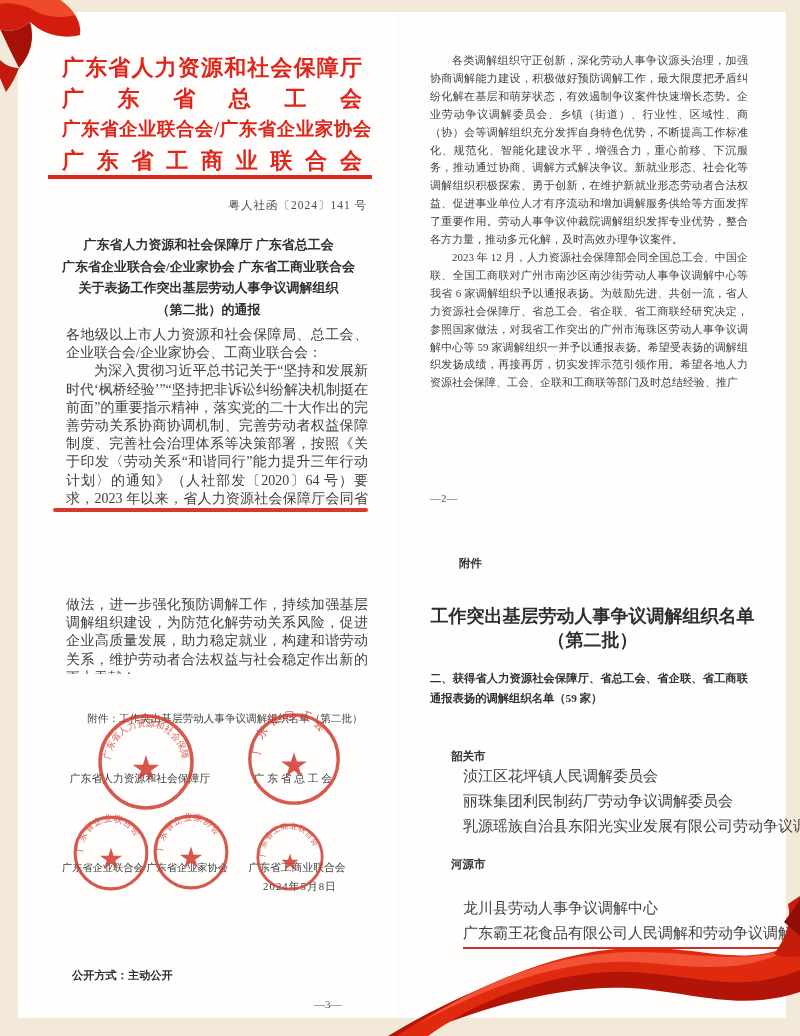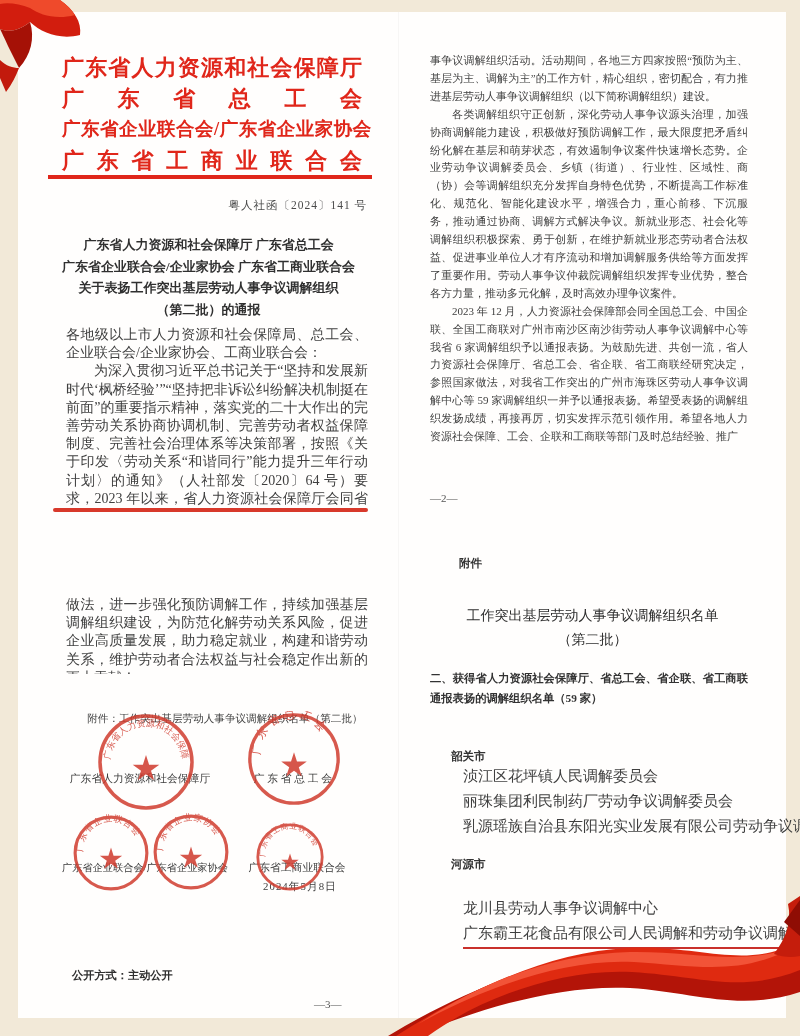--- a/index.html
+++ b/index.html
@@ -35,22 +35,22 @@
   
   .signer{color:#3c3c3c;font-size:10.8px;text-align:center;z-index:1;white-space:nowrap;}
   .stamp{position:absolute;z-index:2;opacity:0.84;}
   .publish-line{left:54px;top:956px;font-size:11.2px;font-weight:600;color:#2f2f2f;}
   .pagenum{font-size:11px;color:#555;}
 
   
   .rbody{left:31px;top:40px;width:318px;height:442px;overflow:hidden;font-size:11px;line-height:17.9px;}
   .r-pagenum{left:31px;top:480px;}
   .r-attach-label{left:52px;top:544px;font-size:11.5px;font-weight:600;color:#333;margin-left:8px;}
-  .r-attach-title{left:0;top:592px;width:100%;text-align:center;font-weight:normal;
-    font-size:14px;line-height:24px;color:#2e2e2e;}
+  .r-attach-title{left:0;top:592px;width:100%;text-align:center;font-weight:bold;
+    font-size:18px;line-height:24px;color:#2e2e2e;}
   .r-section{left:31px;top:656px;width:318px;font-size:11.3px;font-weight:600;
     line-height:20px;color:#333;text-align:justify;}
   .city-name{font-size:11.5px;font-weight:bold;color:#333;margin-top:7px;}
   .city-item{font-size:15px;color:#3f3f3f;line-height:25px;white-space:nowrap;margin-left:12px;}
   .city-item.hl{display:inline-block;border-bottom:2.5px solid #c9302a;padding-bottom:1px;}
   .c1-name{left:52px;top:730px;}
   .c1-items{left:52px;top:752px;}
   .c2-name{left:52px;top:838px;}
   .c2-items{left:52px;top:884px;font-family:Liberation Serif, serif;}
 
@@ -128,21 +128,20 @@
     <polygon points="0,-13 2.9,-4 12.4,-4 4.7,1.6 7.6,10.5 0,4.9 -7.6,10.5 -4.7,1.6 -12.4,-4 -2.9,-4" fill="#cf372a" transform="translate(50,58)"></polygon>
   </svg>
 
   <div class="abs publish-line">公开方式：主动公开</div>
   <div class="abs pagenum" style="left:296px;top:986px;">—3—</div>
 </div>
 
 <div class="sheet sheet-right">
 
   <div class="abs bodytext rbody">
-    <p>事争议调解组织活动。活动期间，各地三方四家按照“预防为主、基层为主、调解为主”的工作方针，精心组织，密切配合，有力推进基层劳动人事争议调解组织（以下简称调解组织）建设。</p>
     <p class="indent">各类调解组织守正创新，深化劳动人事争议源头治理，加强协商调解能力建设，积极做好预防调解工作，最大限度把矛盾纠纷化解在基层和萌芽状态，有效遏制争议案件快速增长态势。企业劳动争议调解委员会、乡镇（街道）、行业性、区域性、商（协）会等调解组织充分发挥自身特色优势，不断提高工作标准化、规范化、智能化建设水平，增强合力，重心前移、下沉服务，推动通过协商、调解方式解决争议。新就业形态、社会化等调解组织积极探索、勇于创新，在维护新就业形态劳动者合法权益、促进事业单位人才有序流动和增加调解服务供给等方面发挥了重要作用。劳动人事争议仲裁院调解组织发挥专业优势，整合各方力量，推动多元化解，及时高效办理争议案件。</p>
     <p class="indent">2023 年 12 月，人力资源社会保障部会同全国总工会、中国企联、全国工商联对广州市南沙区南沙街劳动人事争议调解中心等我省 6 家调解组织予以通报表扬。为鼓励先进、共创一流，省人力资源社会保障厅、省总工会、省企联、省工商联经研究决定，参照国家做法，对我省工作突出的广州市海珠区劳动人事争议调解中心等 59 家调解组织一并予以通报表扬。希望受表扬的调解组织发扬成绩，再接再厉，切实发挥示范引领作用。希望各地人力资源社会保障、工会、企联和工商联等部门及时总结经验、推广</p>
   </div>
 
   <div class="abs pagenum r-pagenum">—2—</div>
 
   <div class="abs r-attach-label">附件</div>
 
   <div class="abs r-attach-title">
     <div>工作突出基层劳动人事争议调解组织名单</div>

